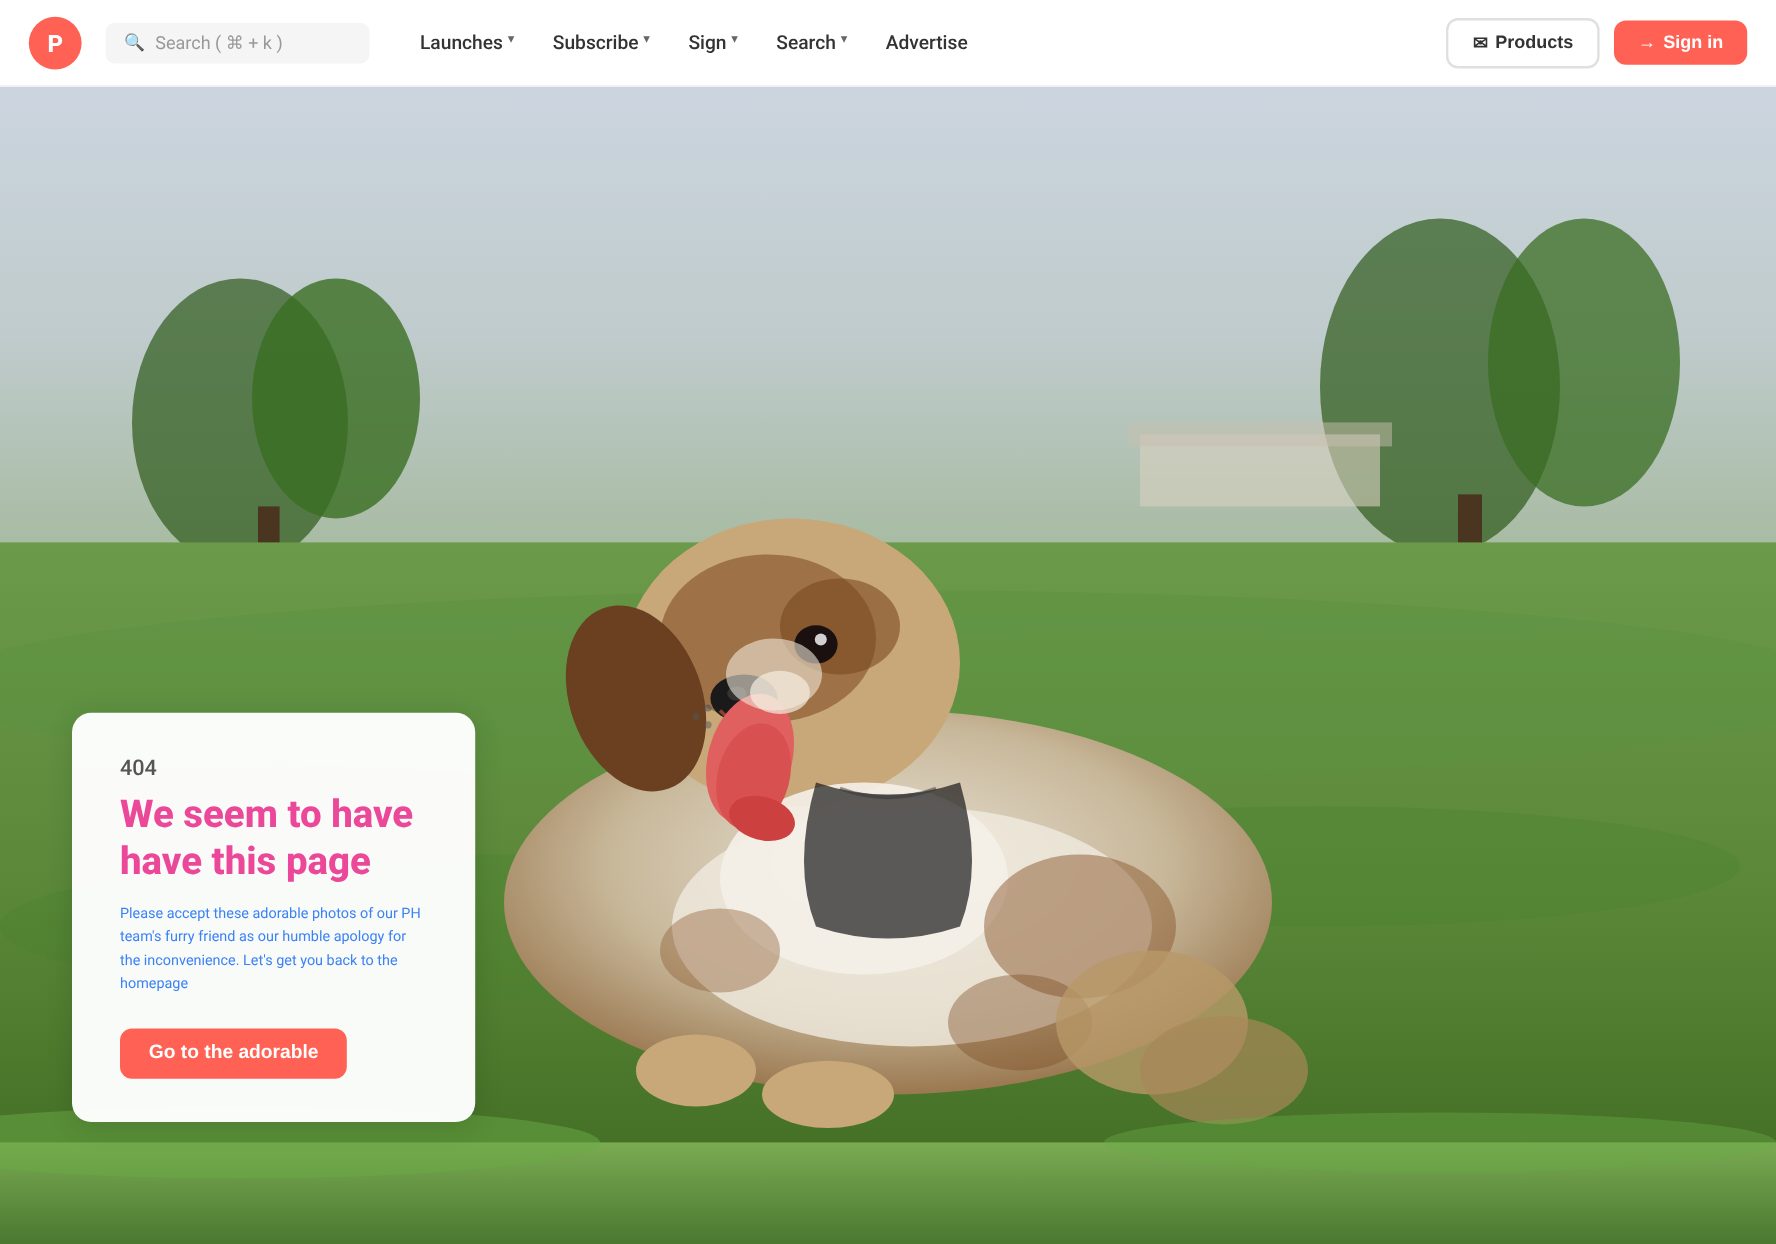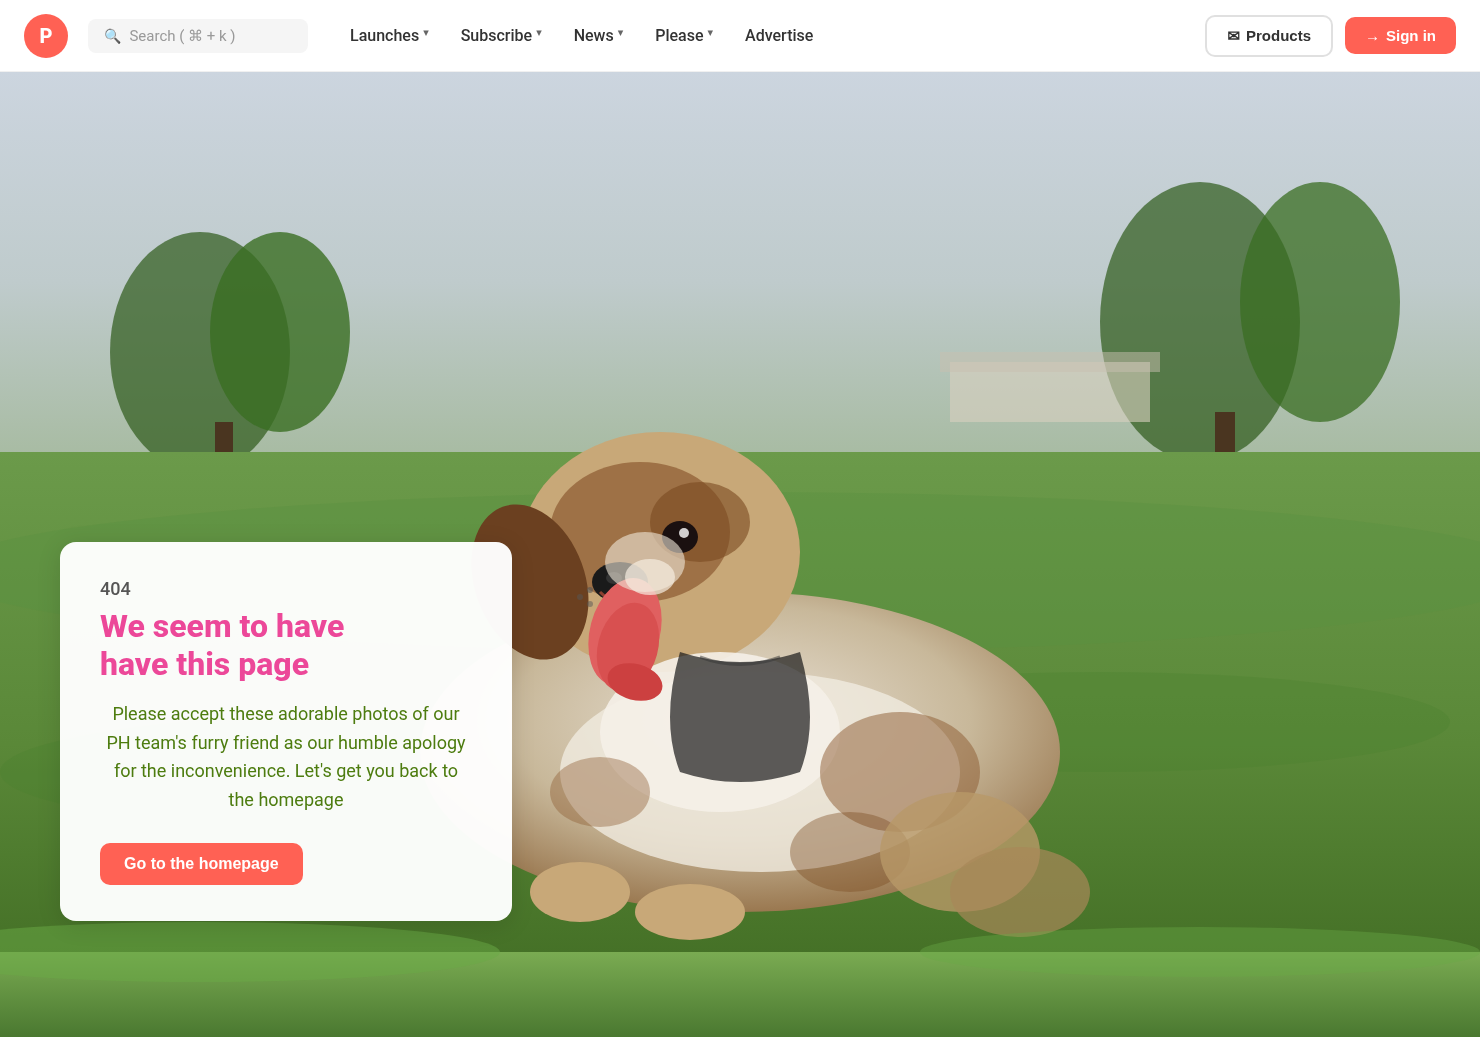--- a/index.html
+++ b/index.html
@@ -138,47 +138,46 @@
       top: 0;
       left: 0;
       right: 0;
       height: 35%;
       background: linear-gradient(180deg, #d4dde8 0%, #c2cdd8 40%, #9eb5a0 100%);
     }
 
     
     .error-card {
       position: absolute;
-      bottom: 116px;
+      bottom: 102px;
       left: 60px;
       background: rgba(255, 255, 255, 0.97);
       border-radius: 16px;
       padding: 36px 40px;
-      width: 452px;
+      width: 336px;
       box-shadow: 0 4px 24px rgba(0,0,0,0.12);
     }
     .error-code {
       font-size: 18px;
       color: #555;
       font-weight: 500;
       margin-bottom: 8px;
     }
     .error-title {
       font-size: 32px;
       font-weight: 800;
       color: #ec4899;
       line-height: 1.2;
       margin-bottom: 16px;
     }
     .error-description {
-      font-size: 18px;
-      color: #4d7c0f;
+      font-size: 12px;
+      color: #3b82f6;
       line-height: 1.6;
       margin-bottom: 28px;
-      text-align: center;
     }
     .homepage-btn {
       display: inline-block;
       padding: 12px 24px;
       background: #ff6154;
       color: #fff;
       border-radius: 10px;
       font-size: 16px;
       font-weight: 600;
       cursor: pointer;
@@ -213,25 +212,25 @@
   <div class="nav-links">
     <a class="nav-item">
       <span>Launches</span>
       <span class="chevron">▾</span>
     </a>
     <a class="nav-item">
       <span>Subscribe</span>
       <span class="chevron">▾</span>
     </a>
     <a class="nav-item">
-      <span>News</span>
+      <span>Sign</span>
       <span class="chevron">▾</span>
     </a>
     <a class="nav-item">
-      <span>Please</span>
+      <span>Search</span>
       <span class="chevron">▾</span>
     </a>
     <a class="nav-item">
       <span>Advertise</span>
     </a>
   </div>
 
   <div class="nav-actions">
     <button class="subscribe-btn">
       <span>✉</span>
@@ -343,15 +342,15 @@
     </svg>
   </div>
 
   <div class="error-card">
     <div class="error-code">404</div>
     <h1 class="error-title">
       <span>We seem to have</span><br>
       <span>have this page</span>
     </h1>
     <p class="error-description">Please accept these adorable photos of our PH team's furry friend as our humble apology for the inconvenience. Let's get you back to the homepage</p>
-    <button class="homepage-btn">Go to the homepage</button>
+    <button class="homepage-btn">Go to the adorable</button>
   </div>
 </div>
 
 </body></html>

